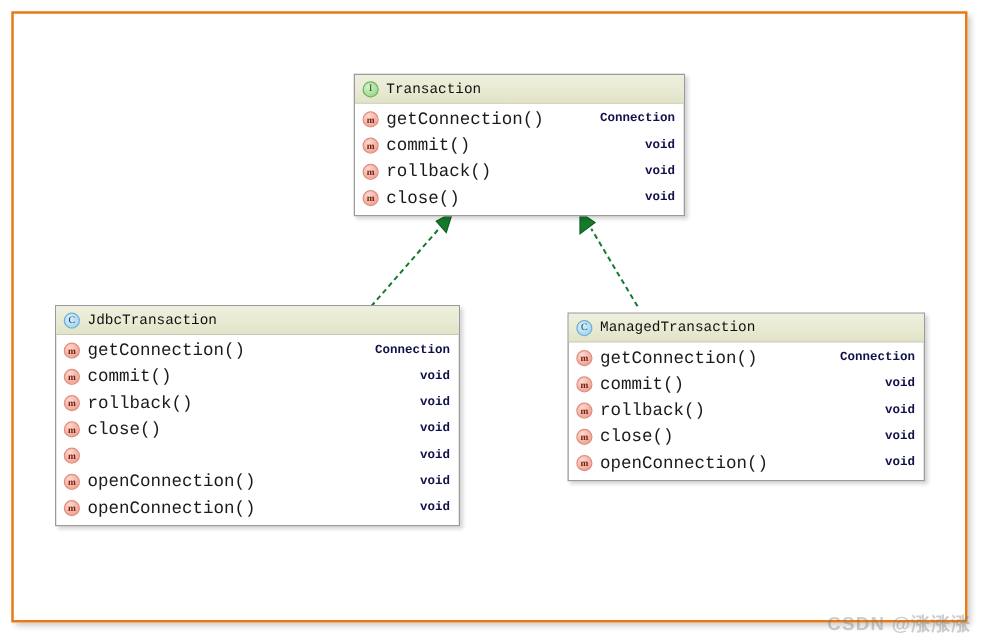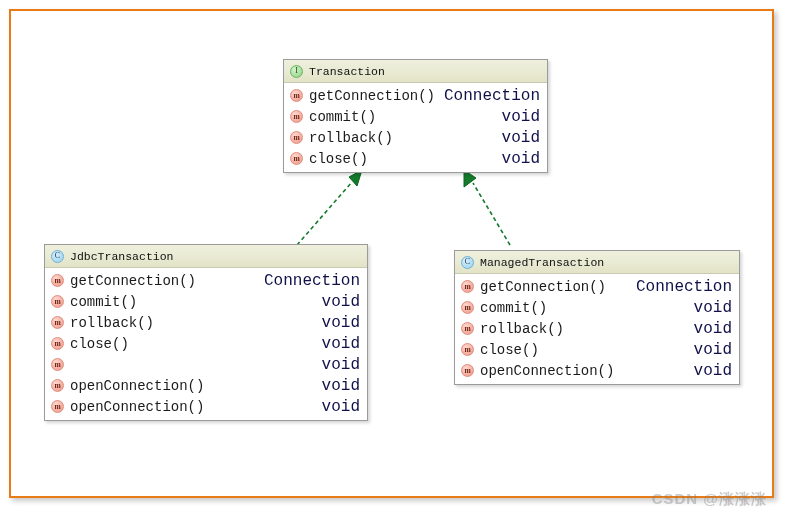--- a/index.html
+++ b/index.html
@@ -79,23 +79,23 @@
     box-sizing: border-box;
   }
   .member-name {
     font-size: 14px;
     color: #1a1a1a;
     margin-left: 6px;
     white-space: nowrap;
   }
   .member-spacer { flex: 1 1 auto; }
   .member-type {
-    font-size: 16px;
+    font-size: 10px;
     color: #10104a;
-    font-weight: normal;
+    font-weight: bold;
     white-space: nowrap;
   }
 
   
   .icon-circle {
     width: 13px;
     height: 13px;
     border-radius: 50%;
     display: inline-flex;
     align-items: center;
@@ -146,21 +146,21 @@
   #sig-url {
     display: block;
     margin-top: 2px;
     color: #2b3fa0;
     font-family: "DejaVu Sans Mono", monospace;
     font-size: 10.5px;
     letter-spacing: -0.2px;
   }
   #csdn-watermark {
     position: absolute;
-    right: 20px;
+    right: 10px;
     bottom: 6px;
     font-family: "Liberation Sans", sans-serif;
     font-size: 15px;
     font-weight: bold;
     color: rgba(120,120,120,0.38);
     letter-spacing: 1px;
     white-space: nowrap;
     pointer-events: none;
   }
   #corner-artifact {

